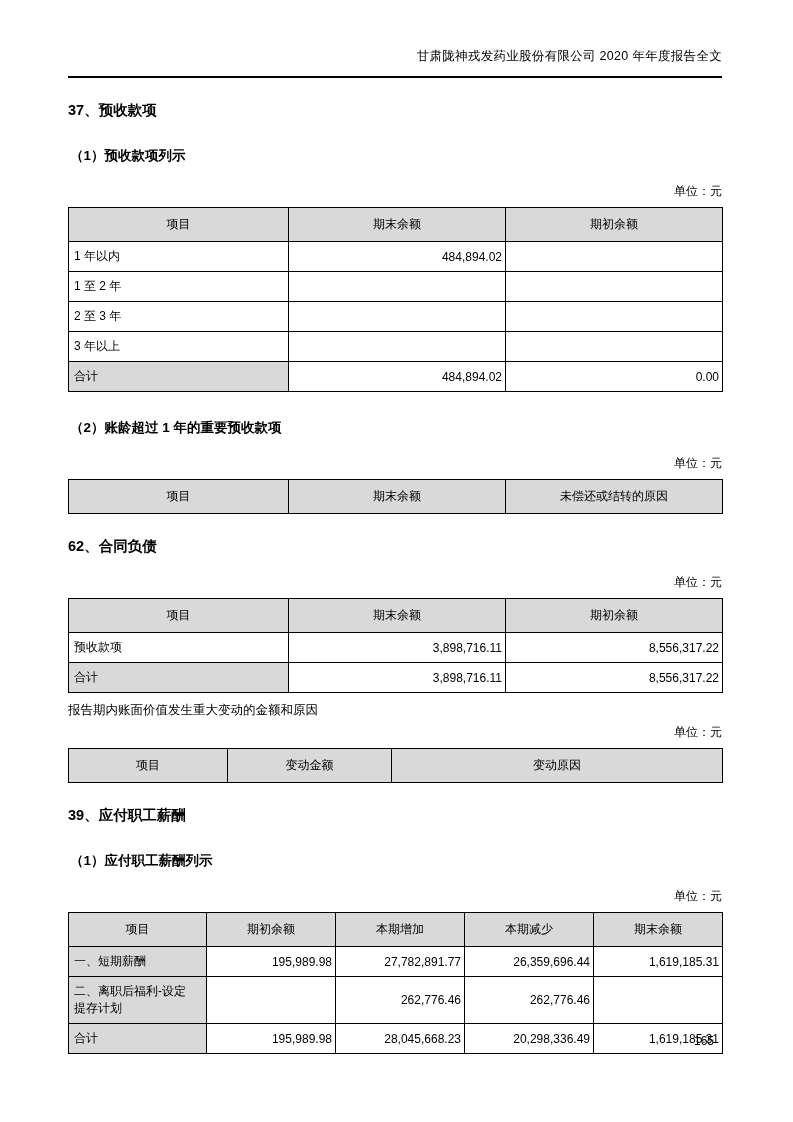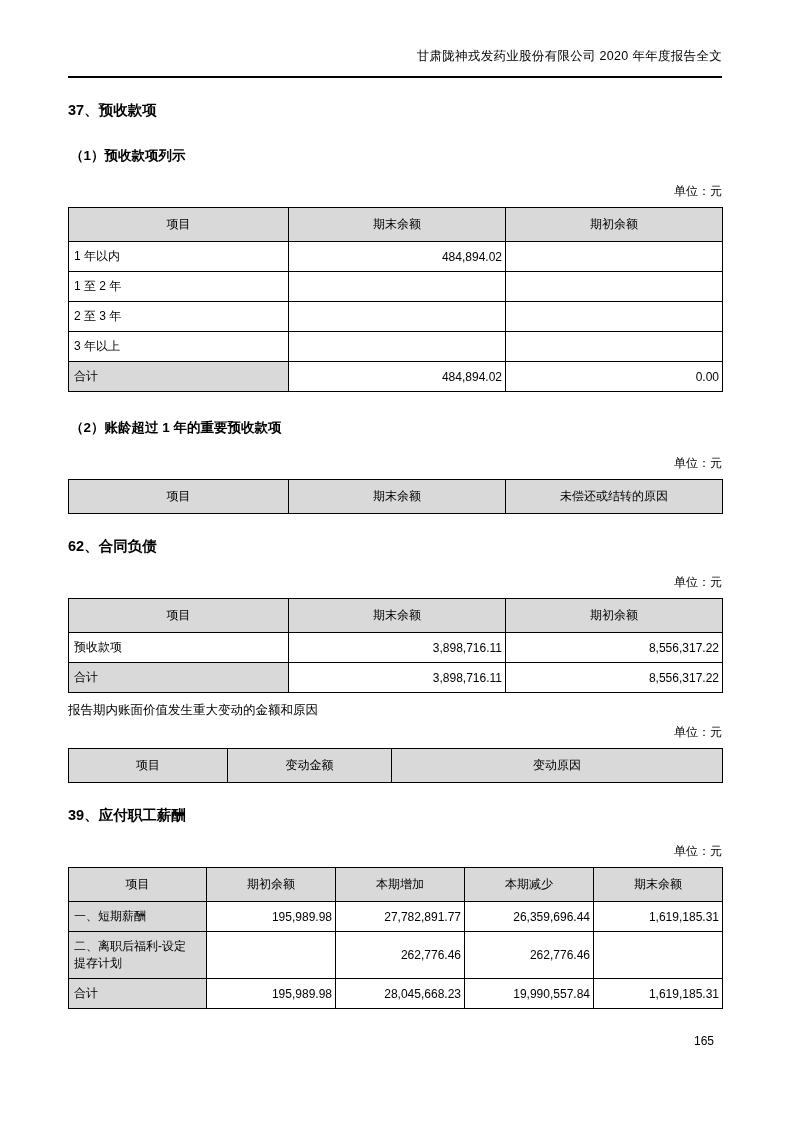--- a/index.html
+++ b/index.html
@@ -181,20 +181,21 @@
       <tbody>
           <tr>
         <th>项目</th>
         <th>变动金额</th>
         <th>变动原因</th>
       </tr>
     </tbody>
       </table>
 
     <div class="sec-title">39、应付职工薪酬</div>
+    <div class="sub-title">（1）应付职工薪酬列示</div>
     <div class="unit">单位：元</div>
 
     <table>
       <colgroup>
           <col style="width:138px">
           <col style="width:129px">
           <col style="width:129px">
           <col style="width:129px">
           <col style="width:129px">
         </colgroup>
@@ -217,21 +218,21 @@
         <td class="item shaded">二、离职后福利-设定提存计划</td>
         <td class="num"></td>
         <td class="num">262,776.46</td>
         <td class="num">262,776.46</td>
         <td class="num"></td>
       </tr>
       <tr>
         <td class="item shaded">合计</td>
         <td class="num">195,989.98</td>
         <td class="num">28,045,668.23</td>
-        <td class="num">19,990,557.84</td>
+        <td class="num">20,298,336.49</td>
         <td class="num">1,619,185.31</td>
       </tr>
     </tbody>
       </table>
 
   </div>
 
   <div class="page-number">165</div>
 </div>
 

